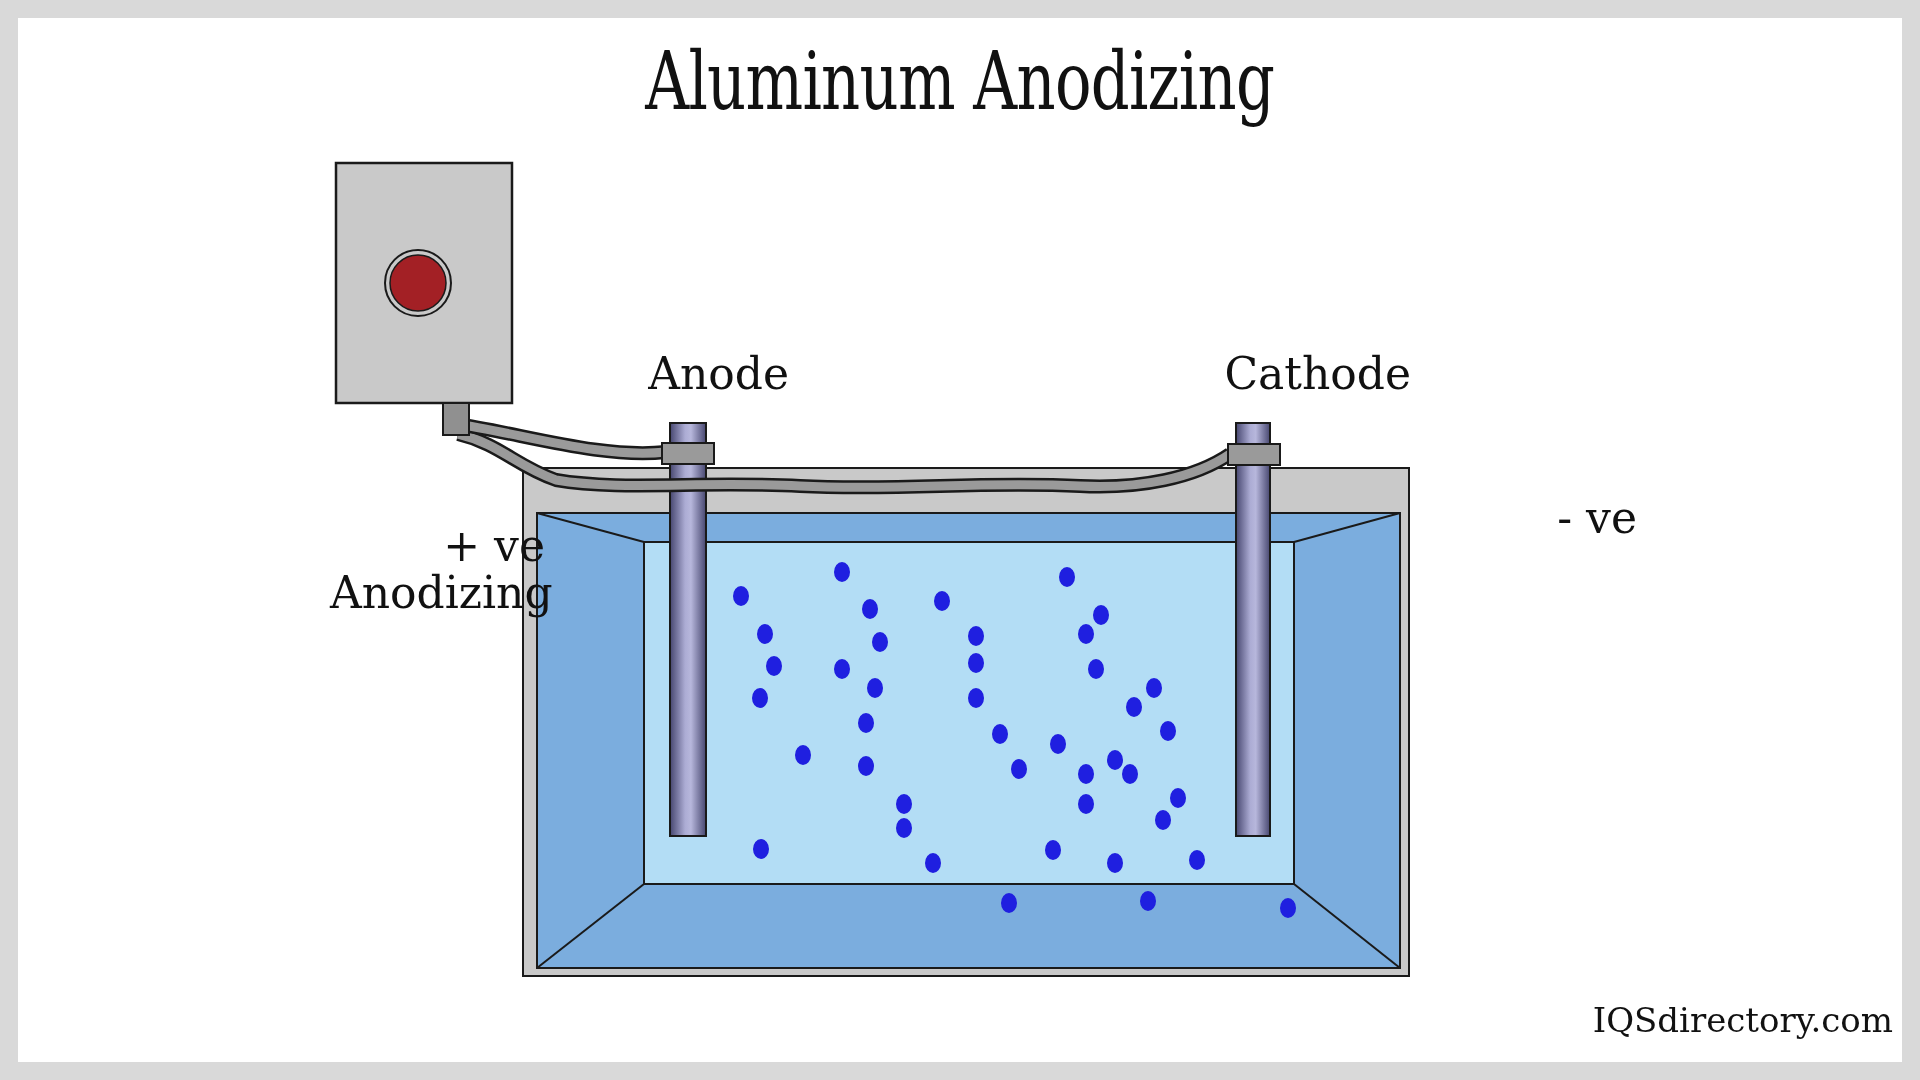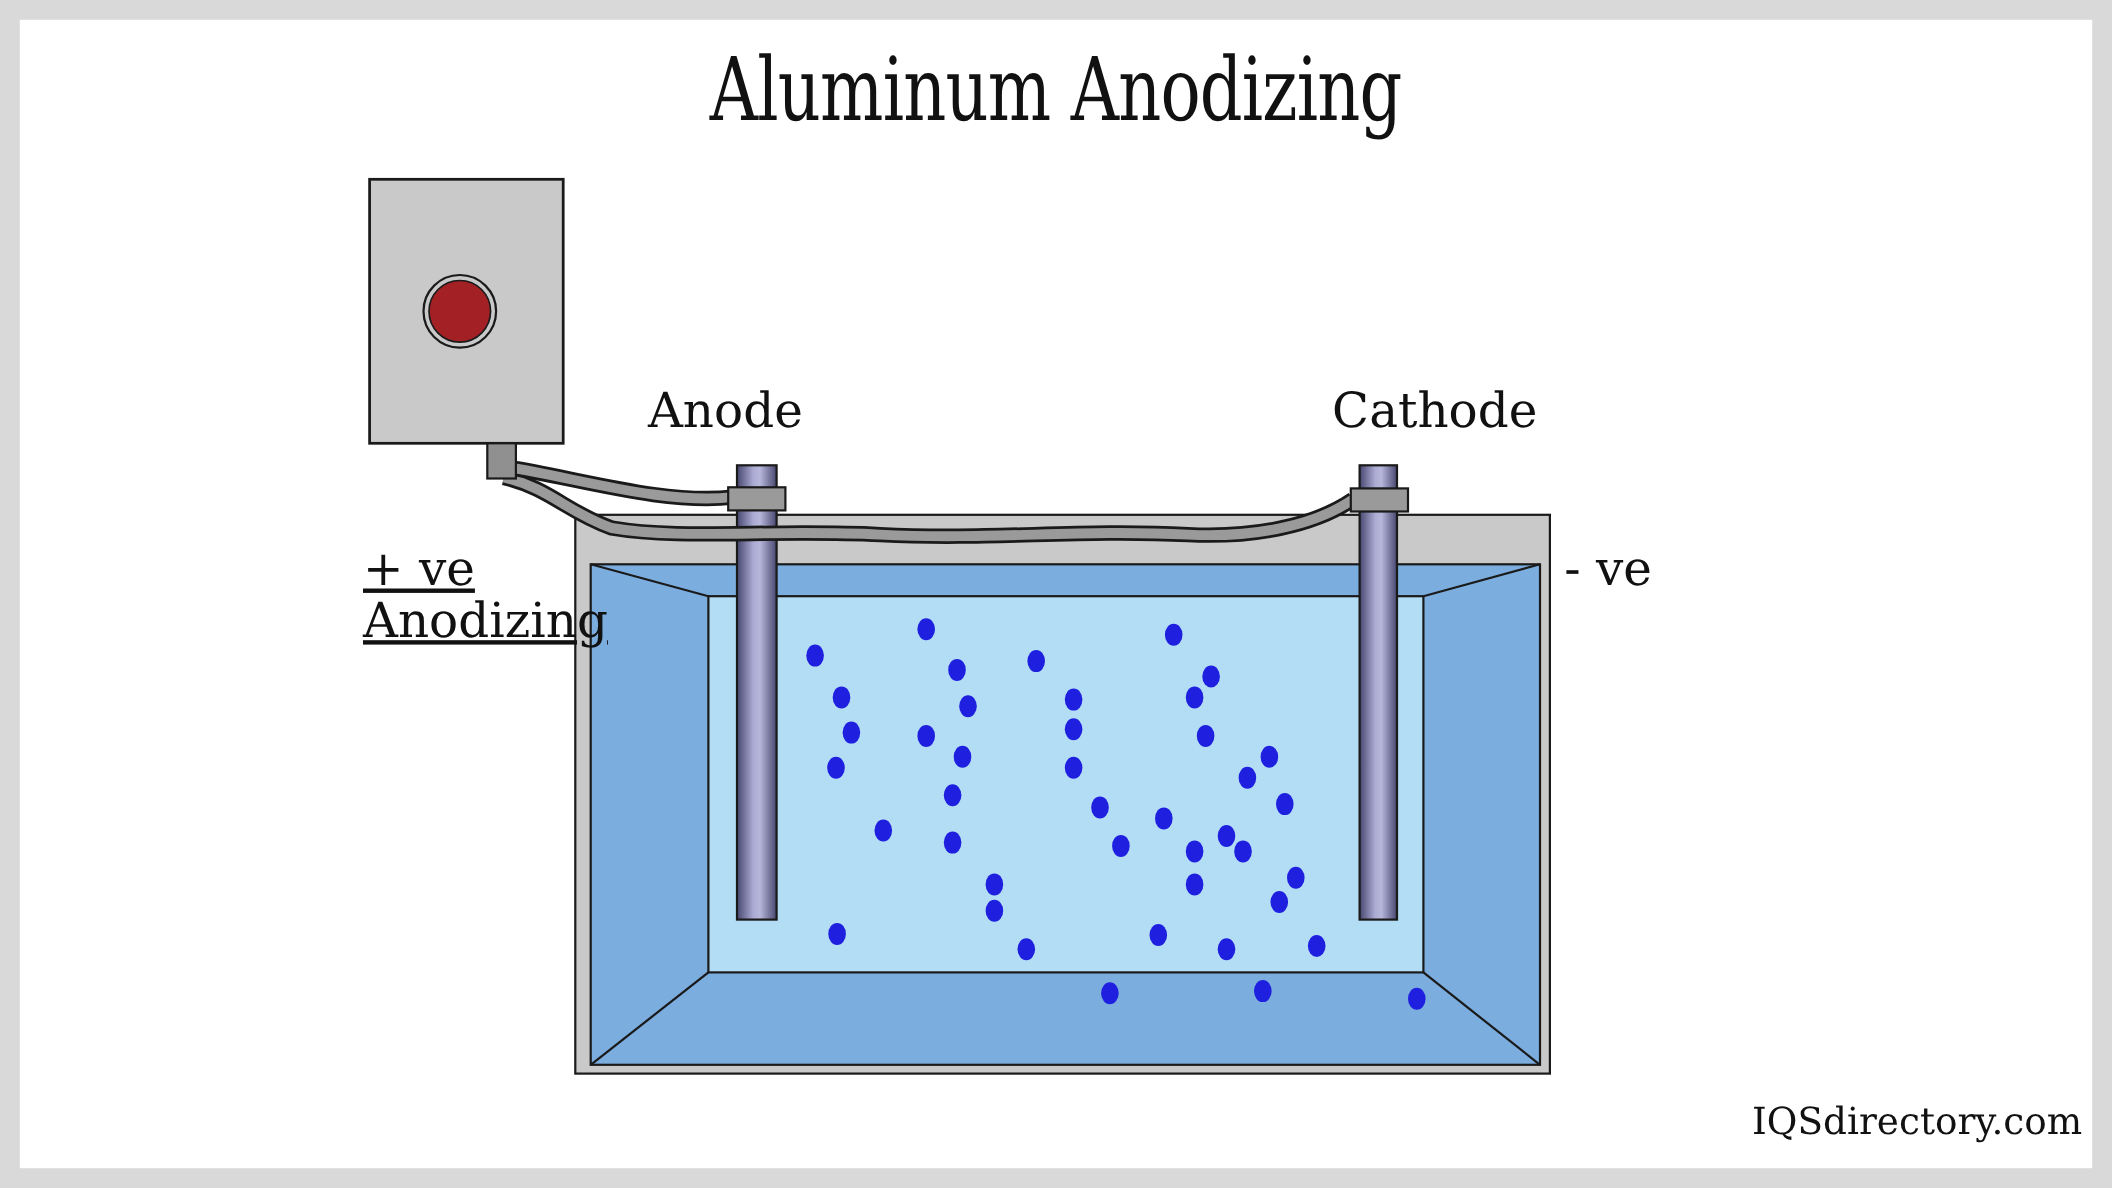--- a/index.html
+++ b/index.html
@@ -10,25 +10,25 @@
     font-family:"DejaVu Serif","Liberation Serif",serif;
     color:#111111; overflow:hidden;
   }
   svg.diagram { position:absolute; left:0; top:0; width:1884px; height:1044px; }
   .title-wrap {
     position:absolute; left:0; top:20px; width:1884px;
     text-align:center; font-size:80px; line-height:88px; white-space:nowrap;
   }
   .title-inner { display:inline-block; transform:scaleX(0.76); transform-origin:50% 50%; letter-spacing:-1px; }
   .lbl {
-    position:absolute; text-align:left; font-size:44px; line-height:47px; white-space:nowrap;
+    position:absolute; text-align:right; font-size:44px; line-height:47px; white-space:nowrap;
   }
   .lbl-anode    { left:571px; top:332px; width:200px; }
   .lbl-cathode  { left:1145px; top:332px; width:200px;margin-left:48px; }
-  .lbl-positive { left:312px; top:476px; width:215px;text-decoration:underline; }
+  .lbl-positive { left:312px; top:504px; width:215px; }
   .lbl-negative { left:1404px; top:476px; width:215px; }
   .watermark {
     position:absolute; right:9px; top:977px; font-size:34px; line-height:50px; white-space:nowrap;
   }
 </style>
 </head>
 <body>
 
 <div class="page">
 

